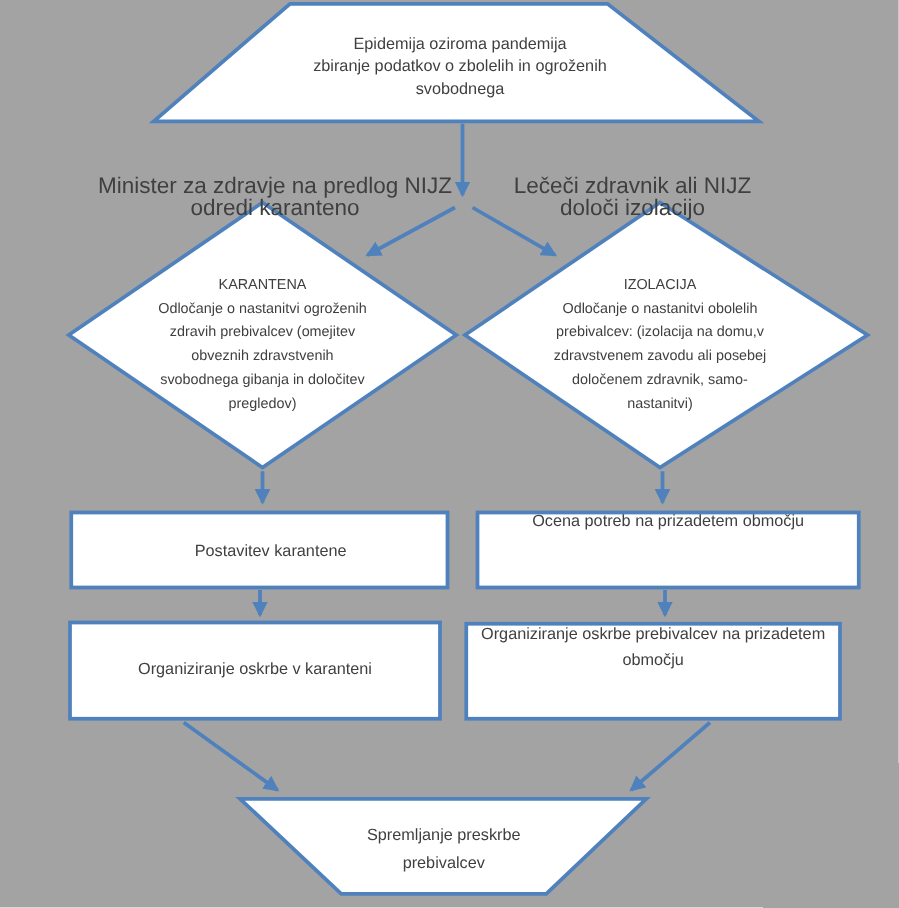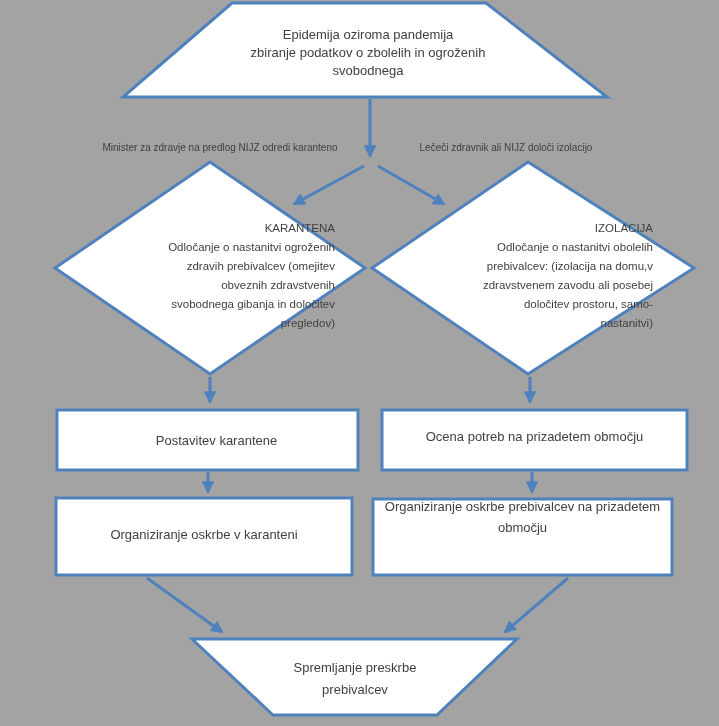--- a/index.html
+++ b/index.html
@@ -11,28 +11,28 @@
     background: #a3a3a3;
     overflow: hidden;
     font-family: "Liberation Sans", sans-serif;
     color: var(--ink);
   }
   .stage svg { position: absolute; left: 0; top: 0; }
   .shape { fill: #ffffff; stroke: var(--accent); stroke-width: 3; stroke-linejoin: miter; }
   .arrow { fill: none; stroke: var(--accent); stroke-width: 3; }
   .arrowhead { fill: var(--accent); }
   .txt { position: absolute; text-align: center; color: var(--ink); }
-  .lbl { font-size: 10px; line-height: 18px; }
+  .lbl { font-size: 18px; line-height: 18px; }
   .shape-lines { font-size: 13px; line-height: 18px; }
   .box-text {
     display: flex; flex-direction: column;
     align-items: center; justify-content: center;
     font-size: 13px; line-height: 21px;
   }
-  .diamond-lines { font-size: 11.5px; line-height: 19px; text-align: right; }
+  .diamond-lines { font-size: 11.5px; line-height: 19px; }
   .trap-lines { font-size: 13px; line-height: 22px; }
 </style>
 </head>
 <body>
 
 <div class="stage">
 
   <svg width="719" height="726" viewBox="0 0 719 726">
     <defs>
       <marker id="ah" viewBox="0 0 10 10" refX="8.5" refY="5" markerWidth="4.2" markerHeight="4.2" orient="auto">
@@ -84,26 +84,26 @@
     <div>obveznih zdravstvenih</div>
     <div>svobodnega gibanja in določitev</div>
     <div>pregledov)</div>
   </div>
 
   <div class="txt diamond-lines" style="left:403px; top:219px; width:250px;">
     <div>IZOLACIJA</div>
     <div>Odločanje o nastanitvi obolelih</div>
     <div>prebivalcev: (izolacija na domu,v</div>
     <div>zdravstvenem zavodu ali posebej</div>
-    <div>določitev prostoru, samo-</div>
+    <div>določenem zdravnik, samo-</div>
     <div>nastanitvi)</div>
   </div>
 
   <div class="txt box-text" style="left:66px; top:410px; width:301px; height:60px;">Postavitev karantene</div>
-  <div class="txt box-text" style="left:382px; top:406px; width:305px; height:60px;">Ocena potreb na prizadetem območju</div>
+  <div class="txt box-text" style="left:382px; top:386px; width:305px; height:60px;">Ocena potreb na prizadetem območju</div>
 
   <div class="txt box-text" style="left:56px; top:498px; width:296px; height:72px;text-align:right;">Organiziranje oskrbe v karanteni</div>
   <div class="txt box-text" style="left:373px; top:482px; width:299px; height:70px;">
     <div>Organiziranje oskrbe prebivalcev na prizadetem</div>
     <div>območju</div>
   </div>
 
   <div class="txt trap-lines" style="left:255px; top:657px; width:200px;">
     <div>Spremljanje preskrbe</div>
     <div>prebivalcev</div>

